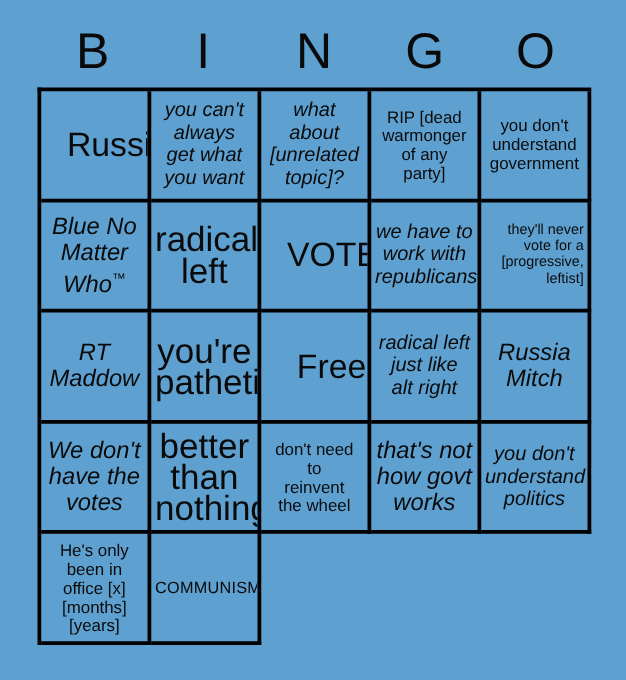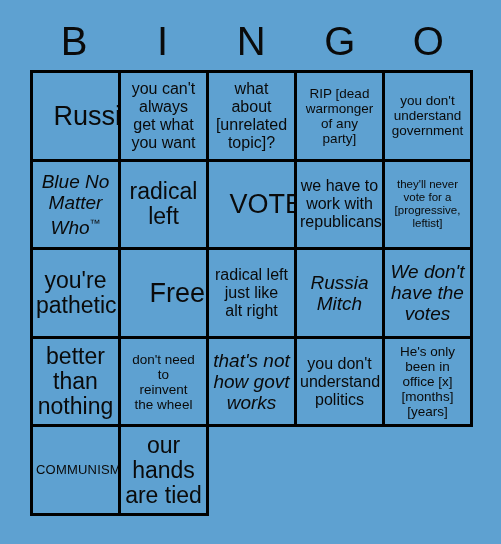--- a/index.html
+++ b/index.html
@@ -63,25 +63,25 @@
     color: #0a0a0a;
     overflow: hidden;
   }
   .cell span {
     display: block;
     width: 100%;
     white-space: pre-line;
   }
   
   .fs-xxl span { font-size: 27px; line-height: 30px; margin-left: 35px; }
-  .fs-xl  span { font-size: 23px; line-height: 25px; }
+  .fs-xl  span { font-size: 28px; line-height: 25px; }
   .fs-l   span { font-size: 19px; line-height: 21px; font-style: italic; }
-  .fs-m   span { font-size: 16px; line-height: 18px; }
+  .fs-m   span { font-size: 16px; line-height: 18px; font-style: italic; }
   .fs-s   span { font-size: 13.5px; line-height: 15px; }
-  .fs-xs  span { font-size: 11.5px; line-height: 13px; }
+  .fs-xs  span { font-size: 11.5px; line-height: 13px; text-align: right; }
   .fs-tiny span { font-size: 13px; line-height: 12px; letter-spacing: 0.2px; }
   .tm { font-size: 0.58em; vertical-align: super; }
 </style>
 </head>
 <body>
 
 <div class="card">
 
   <div class="header-row">
     <div class="header-cell">B</div>
@@ -134,20 +134,24 @@
         <span>we have to
 work with
 republicans</span>
       </div>
       <div class="cell fs-xs">
         <span>they'll never
 vote for a
 [progressive,
 leftist]</span>
       </div>
+      <div class="cell fs-l">
+        <span>RT
+Maddow</span>
+      </div>
       <div class="cell fs-xl">
         <span>you're
 pathetic</span>
       </div>
       <div class="cell fs-xxl">
         <span>Free!</span>
       </div>
       <div class="cell fs-m">
         <span>radical left
 just like
@@ -186,20 +190,15 @@
       <div class="cell fs-s">
         <span>He's only
 been in
 office [x]
 [months]
 [years]</span>
       </div>
       <div class="cell fs-tiny">
         <span>COMMUNISM</span>
       </div>
-      <div class="cell fs-xl">
-        <span>our
-hands
-are tied</span>
-      </div>
     </div>
 
 </div>
 
 </body></html>

